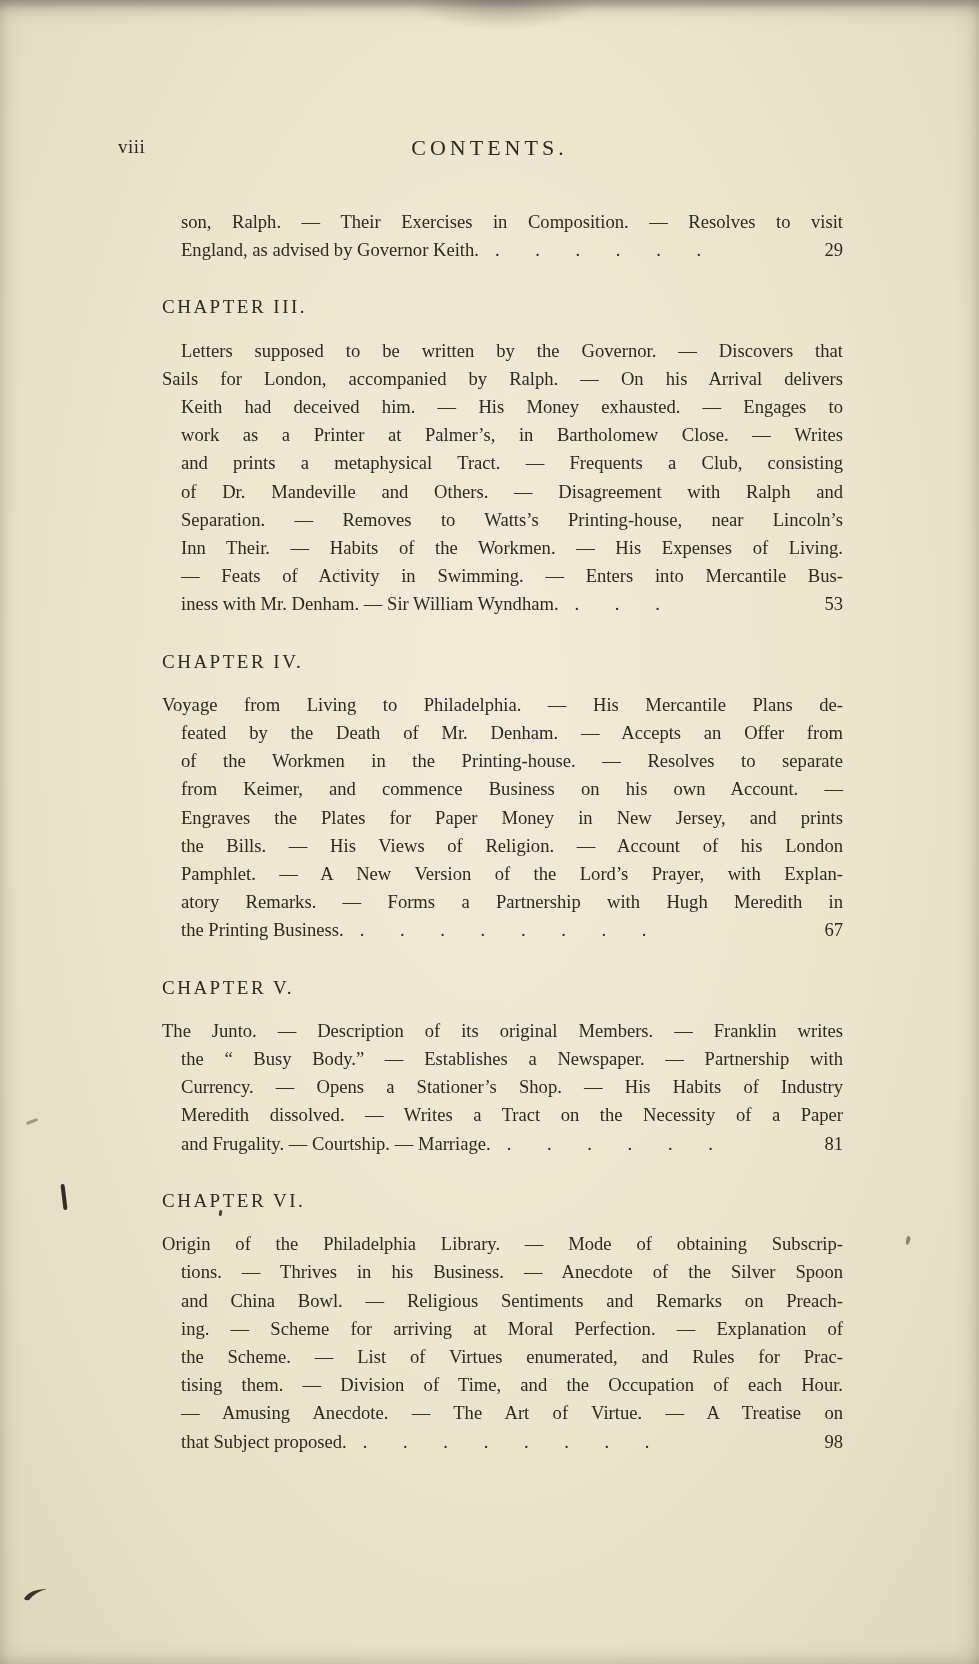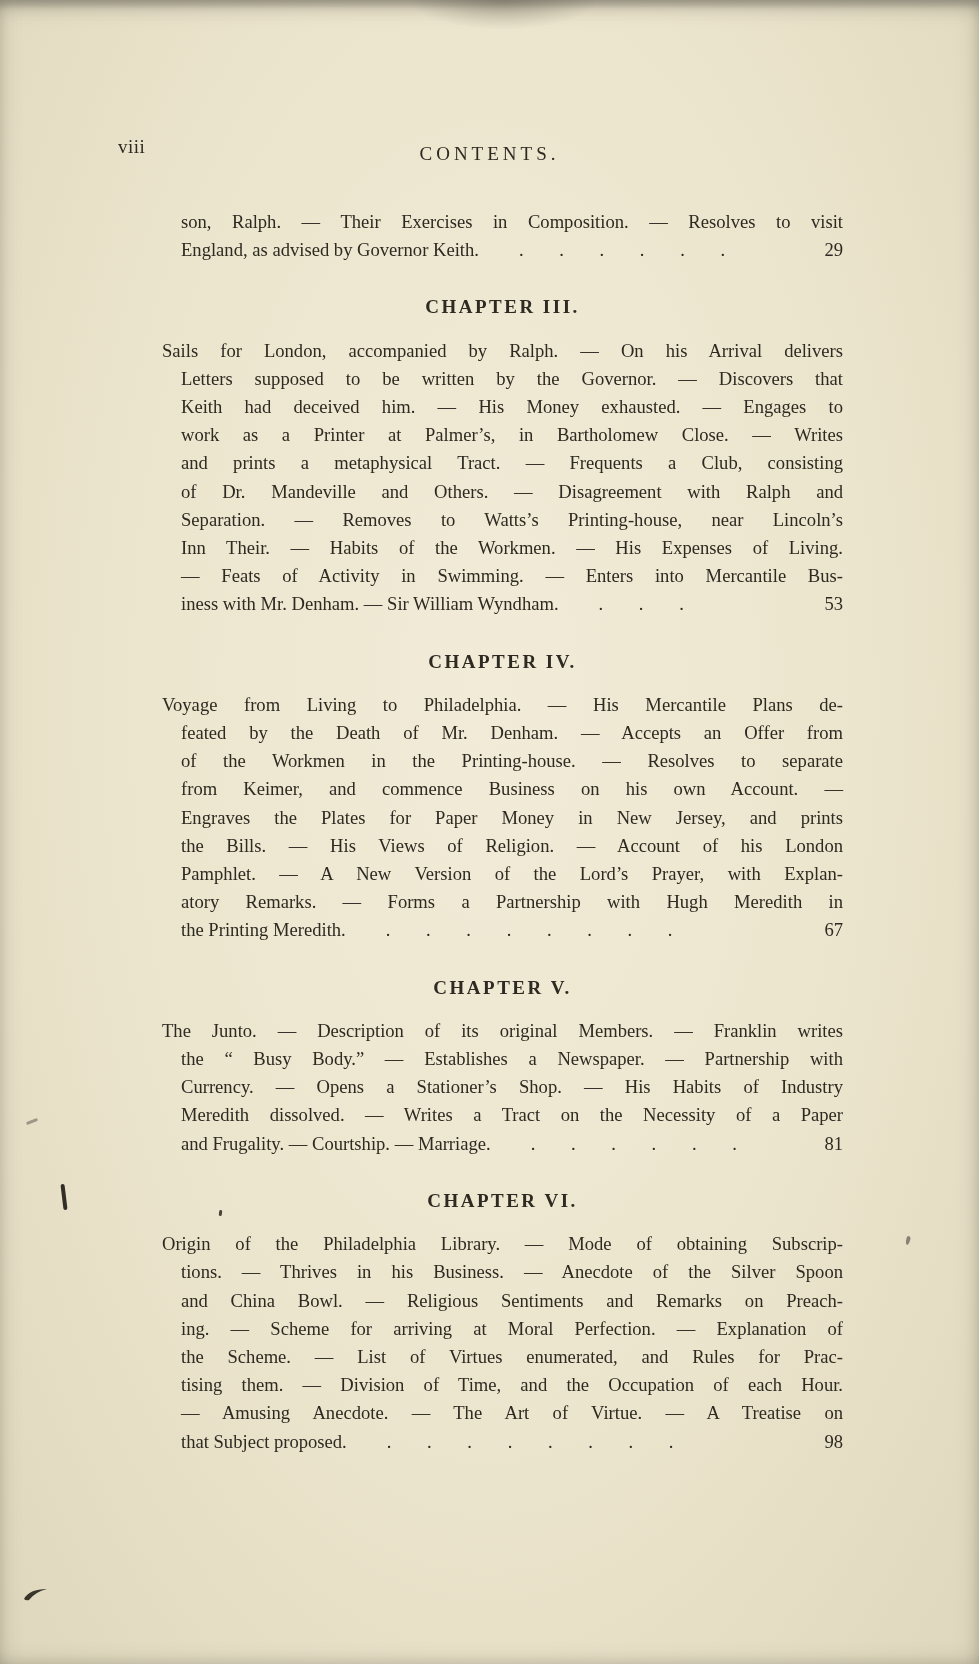--- a/index.html
+++ b/index.html
@@ -29,41 +29,41 @@
   .top-smudge {
     position: absolute; top: 0; left: 408px; width: 190px; height: 30px;
     background: radial-gradient(ellipse at 50% 0%, rgba(92,86,74,.38), rgba(92,86,74,0) 70%);
   }
   .header-folio {
     position: absolute; top: 136px; left: 118px;
     font-size: 19px; letter-spacing: .5px;
   }
   .header-title {
     position: absolute; top: 135px; left: 0; width: 100%;
-    text-align: center; font-size: 19px; letter-spacing: 4px; margin-top: 8px;
+    text-align: center; font-size: 22px; letter-spacing: 4px;
   }
   .toc {
     position: absolute; top: 208px; left: 150px; width: 681px;
     font-size: 18.6px; line-height: 28.2px; margin-left: 12px;
   }
   .entry { margin: 0; }
   .chapter-heading {
-    font-size: 19px; font-weight: bold;
-    letter-spacing: 2.5px; text-align: center;
+    font-size: 19px; font-weight: normal;
+    letter-spacing: 2.5px; 
     margin: 29px 0 15px 0;
   }
   .line {
     text-align: justify;
     text-align-last: justify;
   }
   .line.indent { padding-left: 19px; }
   .line.flush { padding-left: 0; }
   .line.last {
     display: flex; align-items: flex-start;
-    text-align: left; text-align-last: auto; gap: 24px;
+    text-align: left; text-align-last: auto;
   }
   .line.last .ltext { white-space: nowrap; }
   .line.last .leader {
     flex: 1; white-space: nowrap; overflow: hidden;
     word-spacing: 31px; padding-left: 16px;
   }
   .line.last .num { min-width: 28px; text-align: right; }
 
   
   .ink-tick-left {
@@ -102,22 +102,22 @@
       <section class="entry">
         <div class="line indent">son, Ralph. — Their Exercises in Composition. — Resolves to visit</div>
         <div class="line last indent">
           <span class="ltext">England, as advised by Governor Keith.</span>
           <span class="leader">. . . . . .</span>
           <span class="num">29</span>
         </div>
       </section>
       <section class="entry">
         <h2 class="chapter-heading">CHAPTER III.</h2>
+        <div class="line indent">Letters supposed to be written by the Governor. — Discovers that</div>
         <div class="line flush">Sails for London, accompanied by Ralph. — On his Arrival delivers</div>
-        <div class="line indent">Letters supposed to be written by the Governor. — Discovers that</div>
         <div class="line indent">Keith had deceived him. — His Money exhausted. — Engages to</div>
         <div class="line indent">work as a Printer at Palmer’s, in Bartholomew Close. — Writes</div>
         <div class="line indent">and prints a metaphysical Tract. — Frequents a Club, consisting</div>
         <div class="line indent">of Dr. Mandeville and Others. — Disagreement with Ralph and</div>
         <div class="line indent">Separation. — Removes to Watts’s Printing-house, near Lincoln’s</div>
         <div class="line indent">Inn Their. — Habits of the Workmen. — His Expenses of Living.</div>
         <div class="line indent">— Feats of Activity in Swimming. — Enters into Mercantile Bus-</div>
         <div class="line last indent">
           <span class="ltext">iness with Mr. Denham. — Sir William Wyndham.</span>
           <span class="leader">. . .</span>
@@ -128,21 +128,21 @@
         <h2 class="chapter-heading">CHAPTER IV.</h2>
         <div class="line flush">Voyage from Living to Philadelphia. — His Mercantile Plans de-</div>
         <div class="line indent">feated by the Death of Mr. Denham. — Accepts an Offer from</div>
         <div class="line indent">of the Workmen in the Printing-house. — Resolves to separate</div>
         <div class="line indent">from Keimer, and commence Business on his own Account. —</div>
         <div class="line indent">Engraves the Plates for Paper Money in New Jersey, and prints</div>
         <div class="line indent">the Bills. — His Views of Religion. — Account of his London</div>
         <div class="line indent">Pamphlet. — A New Version of the Lord’s Prayer, with Explan-</div>
         <div class="line indent">atory Remarks. — Forms a Partnership with Hugh Meredith in</div>
         <div class="line last indent">
-          <span class="ltext">the Printing Meredith.</span>
+          <span class="ltext">the Printing Business.</span>
           <span class="leader">. . . . . . . .</span>
           <span class="num">67</span>
         </div>
       </section>
       <section class="entry">
         <h2 class="chapter-heading">CHAPTER V.</h2>
         <div class="line flush">The Junto. — Description of its original Members. — Franklin writes</div>
         <div class="line indent">the “ Busy Body.” — Establishes a Newspaper. — Partnership with</div>
         <div class="line indent">Currency. — Opens a Stationer’s Shop. — His Habits of Industry</div>
         <div class="line indent">Meredith dissolved. — Writes a Tract on the Necessity of a Paper</div>

